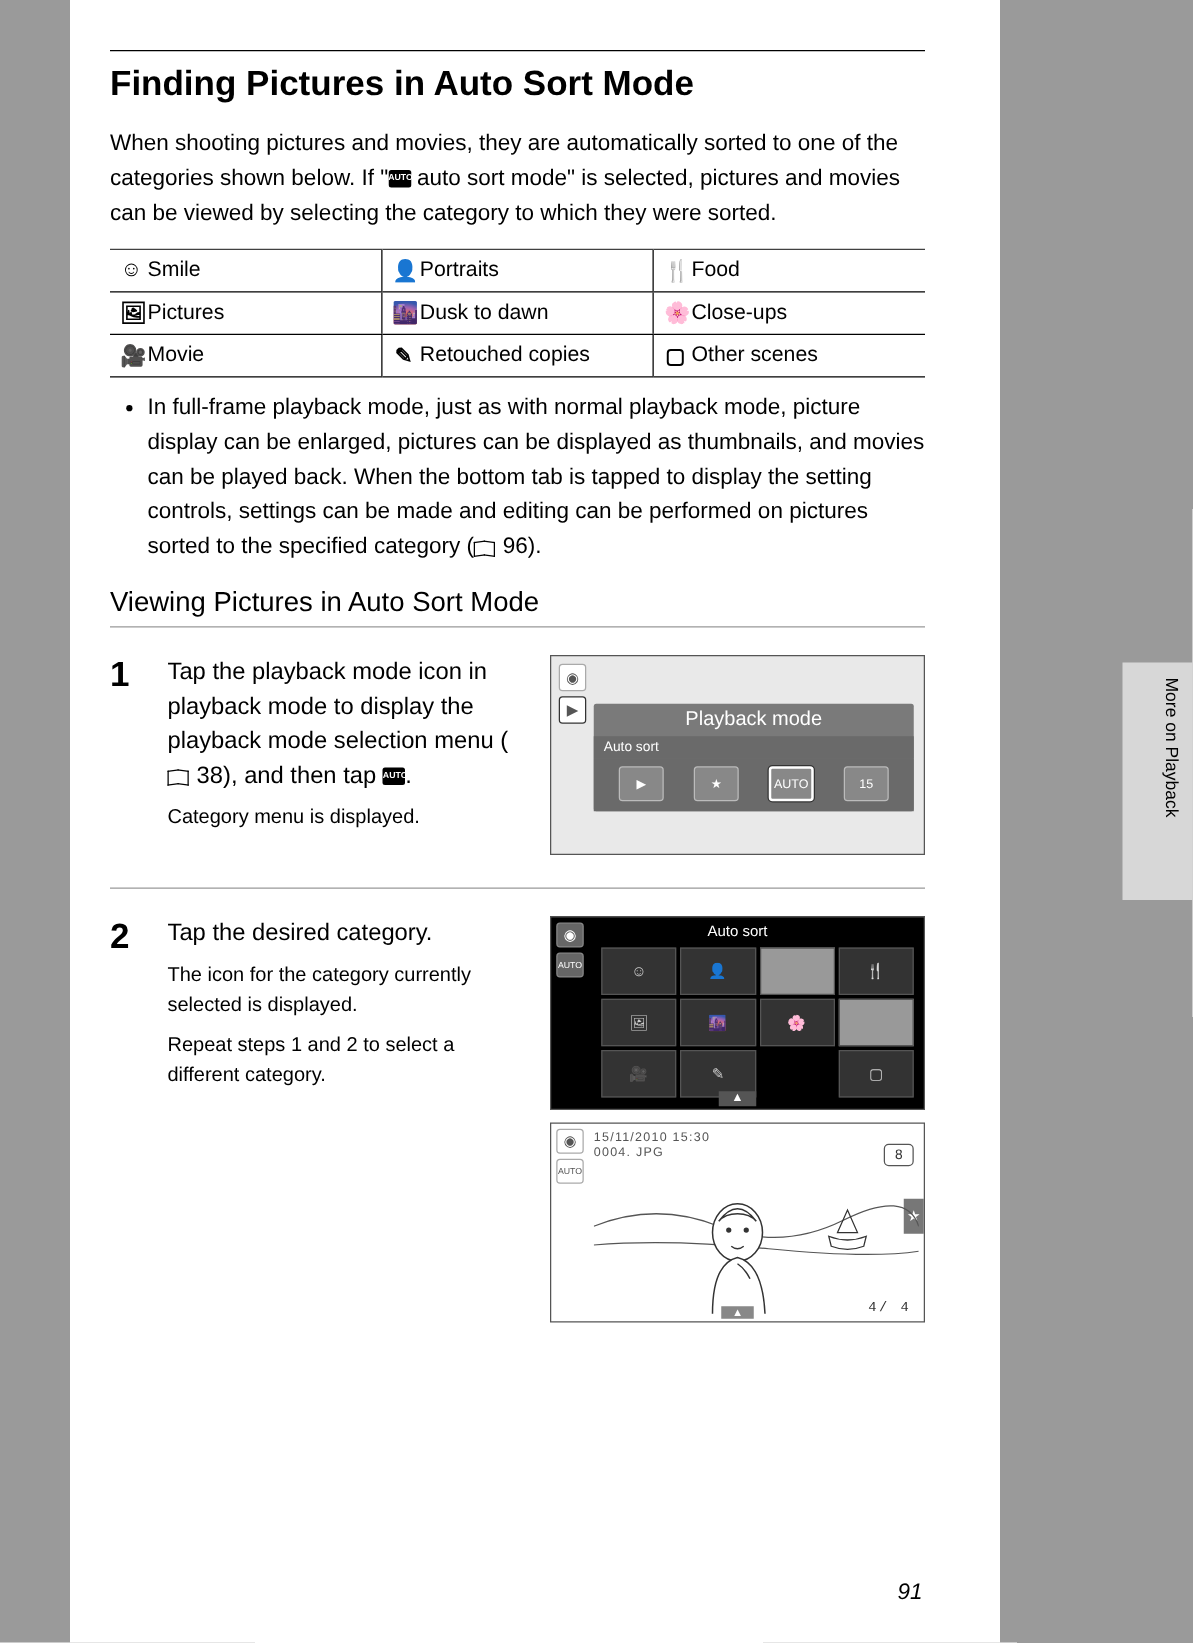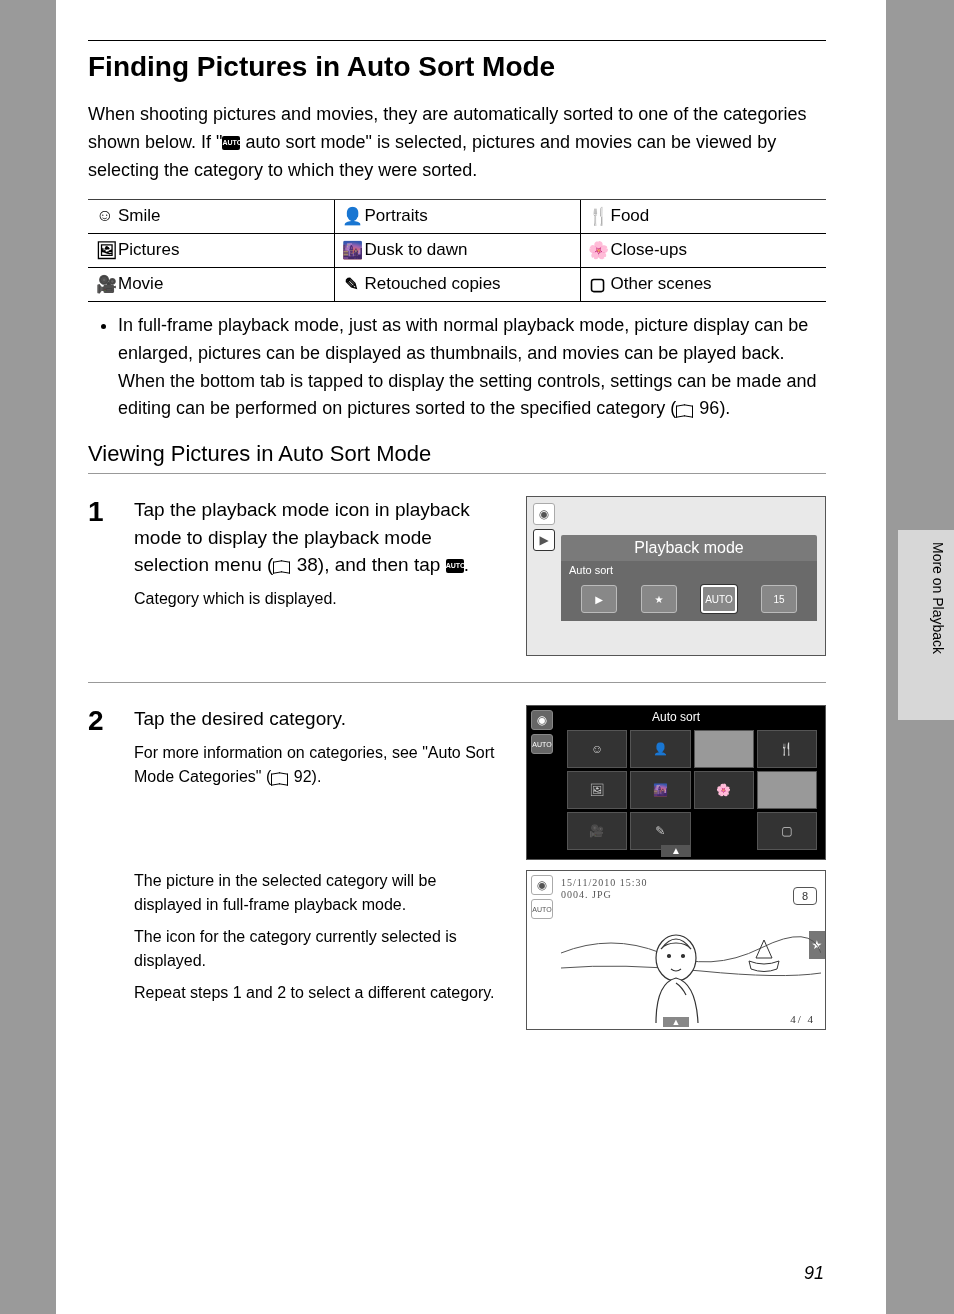--- a/index.html
+++ b/index.html
@@ -10,21 +10,21 @@
     font-family: Arial, Helvetica, sans-serif;
     width: 954px;
     height: 1314px;
     position: relative;
   }
   .page {
     background: #fff;
     position: absolute;
     left: 56px;
     top: 0;
-    width: 830px;
+    width: 744px;
     height: 1314px;
     padding: 40px 60px 40px 32px;
   }
   .rule {
     border-top: 1px solid #000;
     margin-bottom: 10px;
   }
   h1 {
     font-size: 28px;
     font-weight: bold;
@@ -245,21 +245,21 @@
   }
   
   .lcd.s3 { height: 160px; background: #fff; }
   .s3-left {
     position: absolute; left: 4px; top: 4px;
   }
   .s3-left .tab-icon { width: 22px; height: 20px; }
   .s3-info {
     position: absolute;
     left: 34px; top: 6px;
-    font-family: Liberation Serif, serif;
+    font-family: Liberation Sans, sans-serif;
     font-size: 10px;
     color: #555;
     line-height: 1.2;
     letter-spacing: 1px;
   }
   .s3-info .l2 { display: block; }
   .s3-right-badge {
     position: absolute;
     right: 8px; top: 16px;
     width: 24px; height: 18px;
@@ -281,21 +281,21 @@
     line-height: 28px;
   }
   .s3-scene {
     position: absolute;
     left: 34px; right: 4px; top: 30px; bottom: 4px;
   }
   .s3-scene svg { width: 100%; height: 100%; }
   .s3-counter {
     position: absolute;
     right: 10px; bottom: 4px;
-    font-family: Liberation Serif, serif;
+    font-family: Liberation Mono, monospace;
     font-size: 11px;
     color: #333;
     letter-spacing: 2px;
   }
   .s3-up {
     position: absolute;
     bottom: 2px; left: 50%;
     transform: translateX(-50%);
     width: 26px; height: 10px;
     background: #888;
@@ -376,21 +376,21 @@
   <div class="thin-rule"></div>
 
   <div class="step">
     <div class="step-num">1</div>
     <div class="step-body">
       <div class="step-row">
         <div class="step-text">
           <span>
             <span>Tap the playback mode icon in playback mode to display the playback mode selection menu (</span><span class="book-ref"></span> <span>38</span><span>), and then tap </span><span class="inline-icon">AUTO</span><span>.</span>
           </span>
-          <div class="step-sub">Category which is displayed.</div>
+          <div class="step-sub">Category menu is displayed.</div>
         </div>
         <div class="screen">
           <div class="lcd s1">
             <div class="left-tabs">
               <div class="tab-icon">◉</div>
               <div class="tab-icon sel">▶</div>
             </div>
             <div class="band">
               <div class="band-title">Playback mode</div>
               <div class="band-sub">Auto sort</div>
@@ -408,24 +408,20 @@
   </div>
 
   <div class="thin-rule"></div>
 
   <div class="step">
     <div class="step-num">2</div>
     <div class="step-body">
       <div class="step-row">
         <div class="step-text">
           <span>Tap the desired category.</span>
-          <div class="step-sub">
-            <span>For more information on categories, see "Auto Sort Mode Categories" (</span><span class="book-ref"></span> <span>92</span><span>).</span>
-          </div>
-          <div class="step-sub" style="margin-top:80px">The picture in the selected category will be displayed in full-frame playback mode.</div>
           <div class="step-sub">The icon for the category currently selected is displayed.</div>
           <div class="step-sub">Repeat steps 1 and 2 to select a different category.</div>
         </div>
         <div class="screen">
 
           <div class="lcd s2">
             <div class="s2-left">
               <div class="tab-icon">◉</div>
               <div class="tab-icon" style="font-size:7px">AUTO</div>
             </div>

